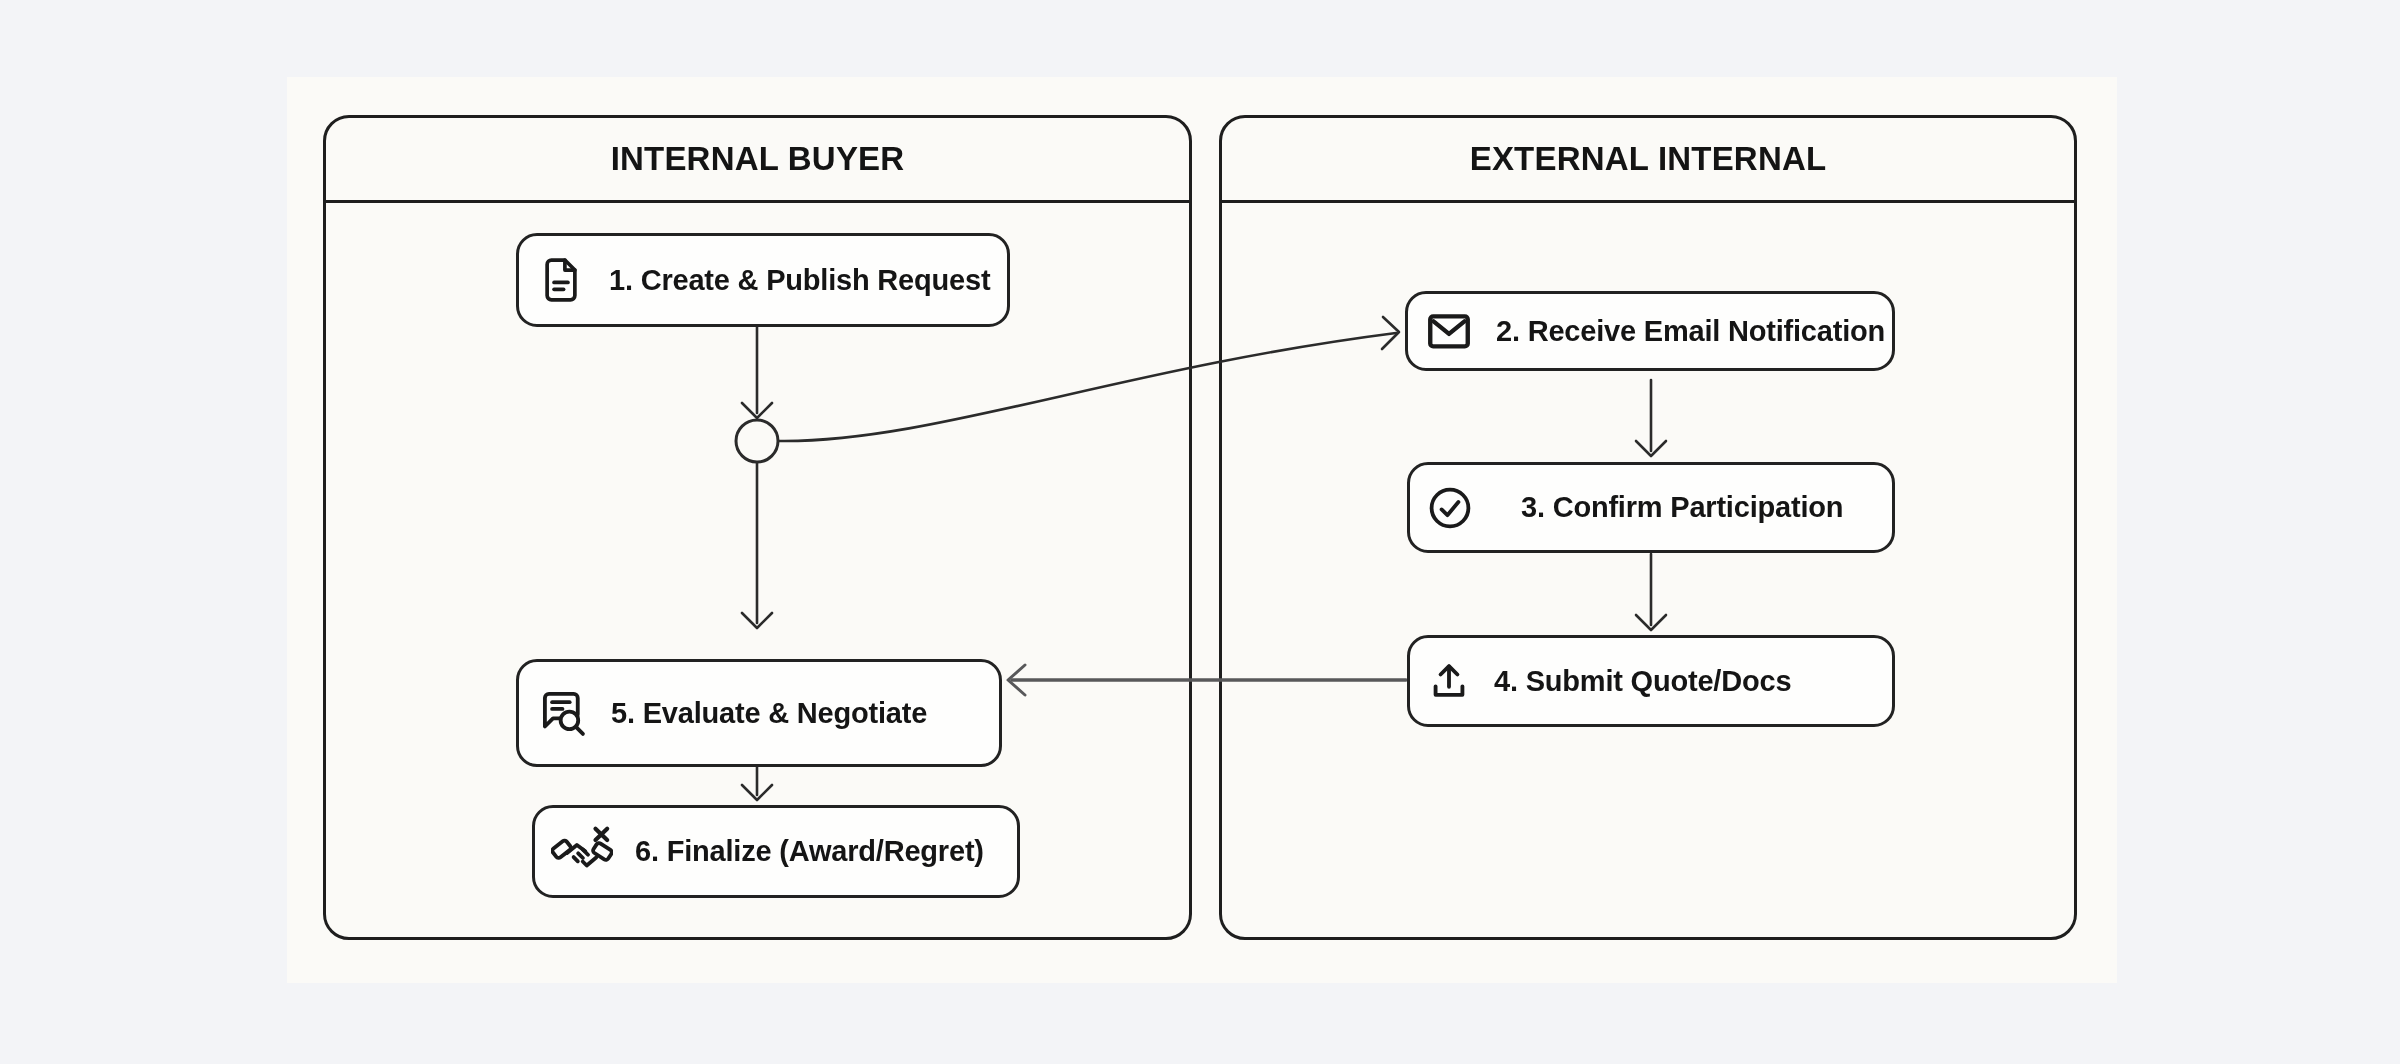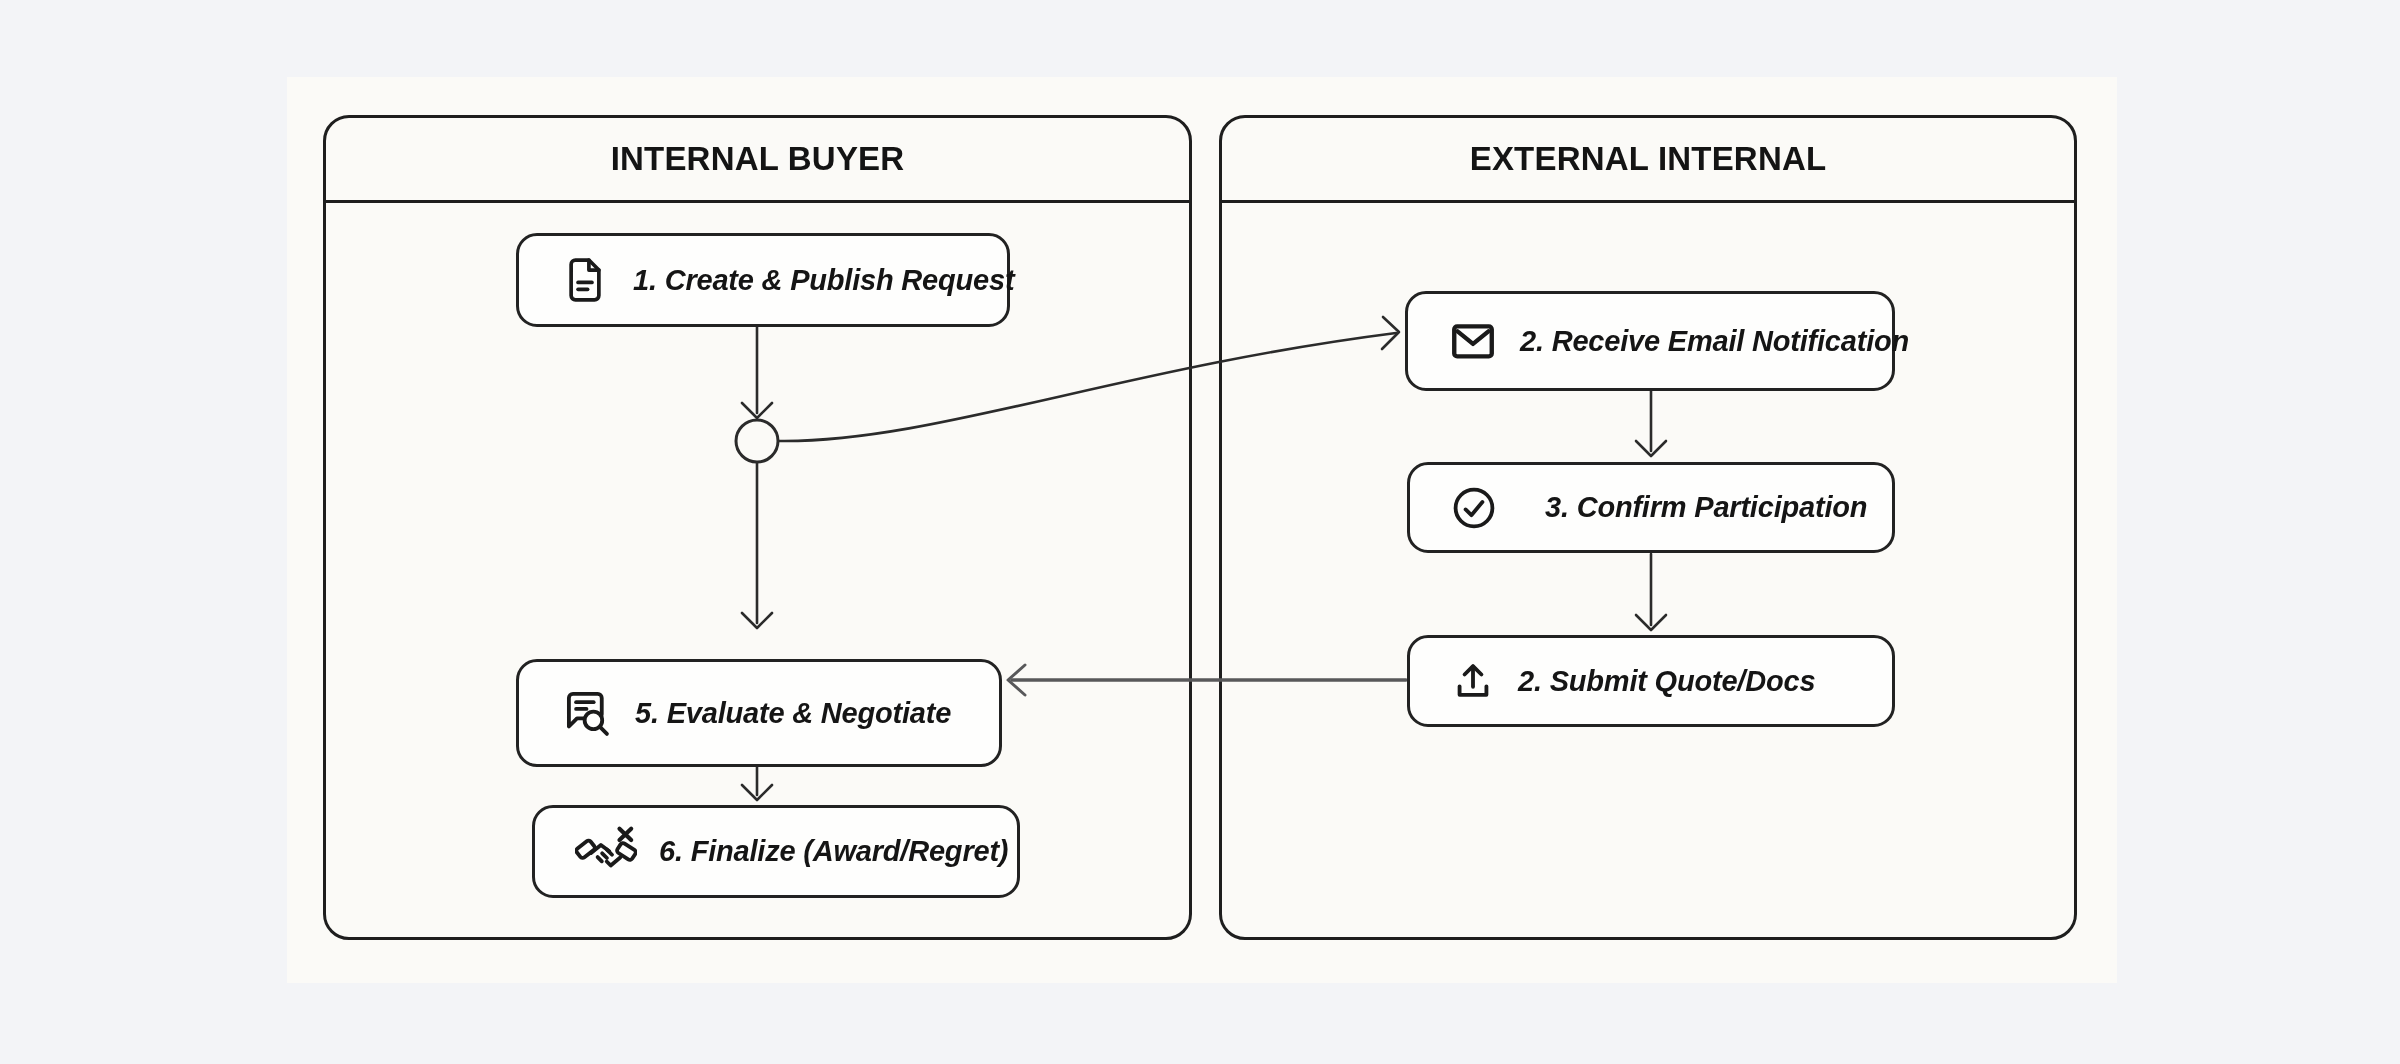--- a/index.html
+++ b/index.html
@@ -45,37 +45,36 @@
     color: #141414;
   }
   .node {
     position: absolute;
     box-sizing: border-box;
     border: 3px solid #222222;
     border-radius: 21px;
     background: #fefefd;
     display: flex;
     align-items: center;
-    padding-left: 40px;
+    padding-left: 16px;
     gap: 22px;
-    font-style: italic;
   }
   .node-label {
     font-size: 29px;
     font-weight: 600;
     letter-spacing: -0.2px;
     color: #151515;
     white-space: nowrap;
   }
   .node-icon { flex: 0 0 auto; display: flex; align-items: center; justify-content: center; }
   .node-icon svg { stroke: #1a1a1a; fill: none; stroke-linecap: round; stroke-linejoin: round; }
 
   
   #node-step-1 { left: 516px;  top: 233px; width: 494px; height: 94px; }
-  #node-step-2 { left: 1405px; top: 291px; width: 490px; height: 100px; }
+  #node-step-2 { left: 1405px; top: 291px; width: 490px; height: 80px; }
   #node-step-3 { left: 1407px; top: 462px; width: 488px; height: 91px; gap: 47px; }
   #node-step-4 { left: 1407px; top: 635px; width: 488px; height: 92px; }
   #node-step-5 { left: 516px;  top: 659px; width: 486px; height: 108px; }
   #node-step-6 { left: 532px;  top: 805px; width: 488px; height: 93px; }
 
   .edges {
     position: absolute;
     left: 0; top: 0;
     width: 2400px; height: 1064px;
     pointer-events: none;
@@ -175,21 +174,21 @@
   </div>
 
   <div class="node" id="node-step-4">
     <span class="node-icon">
       <svg width="46" height="46" viewBox="0 0 24 24" stroke-width="2">
         <line x1="12" y1="15" x2="12" y2="4.6"></line>
         <path d="M7.6 8.6 L12 4.2 l4.4 4.4"></path>
         <path d="M5 14.8 v4.4 h14 v-4.4"></path>
       </svg>
     </span>
-    <span class="node-label">2. Submit Quote/Docs</span>
+    <span class="node-label">4. Submit Quote/Docs</span>
   </div>
 
   <div class="node" id="node-step-5">
     <span class="node-icon">
       <svg width="54" height="54" viewBox="0 0 24 24" stroke-width="1.7">
         <path d="M19 12.6 a1.8 1.8 0 0 1 -1.8 1.8 H8 l-3.6 3.6 V5.3 a1.8 1.8 0 0 1 1.8 -1.8 h11 a1.8 1.8 0 0 1 1.8 1.8 z"></path>
         <line x1="7.6" y1="7.2" x2="15.4" y2="7.2"></line>
         <line x1="7.6" y1="10.2" x2="12.2" y2="10.2"></line>
         <circle cx="15.3" cy="15.3" r="3.9" fill="#fefefd"></circle>
         <line x1="18.2" y1="18.2" x2="21.3" y2="21.3"></line>

